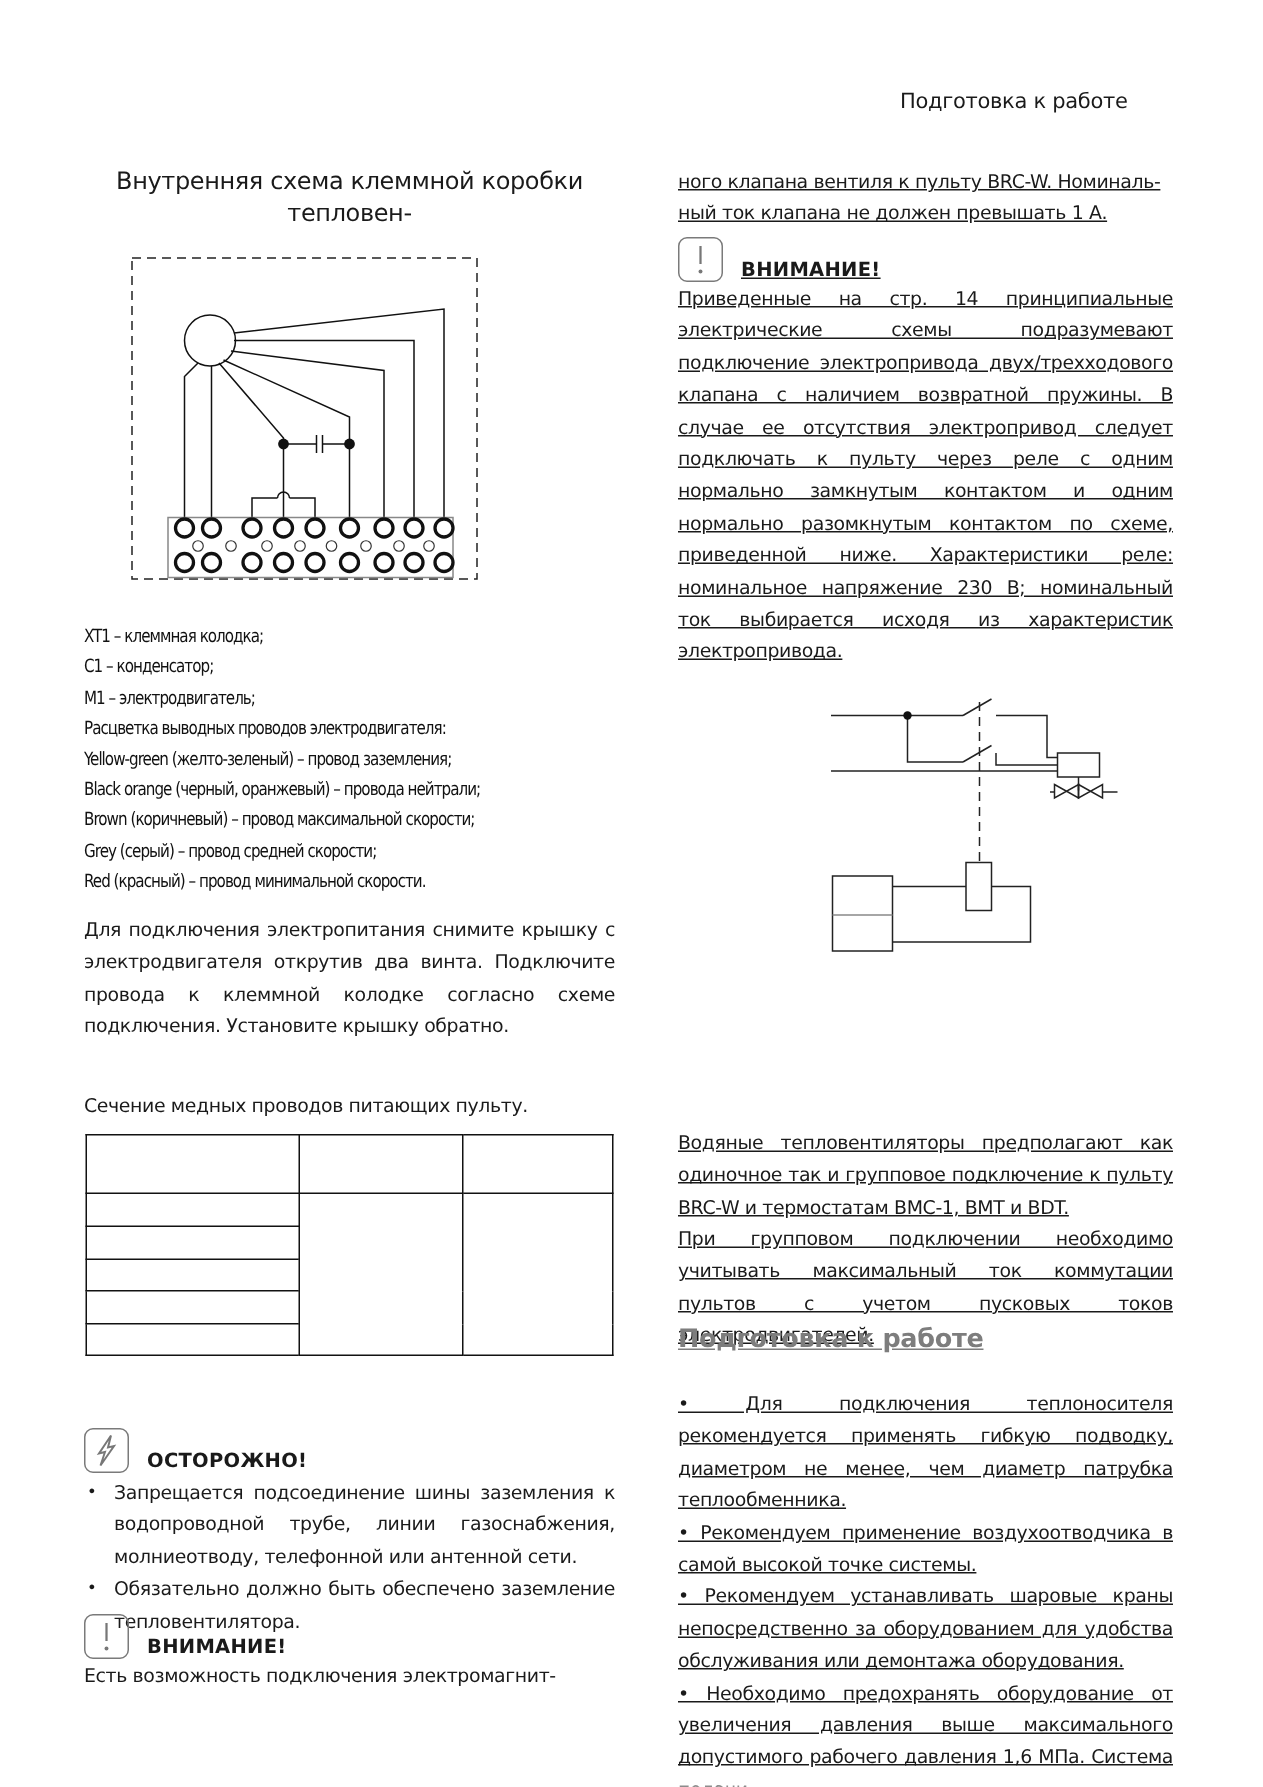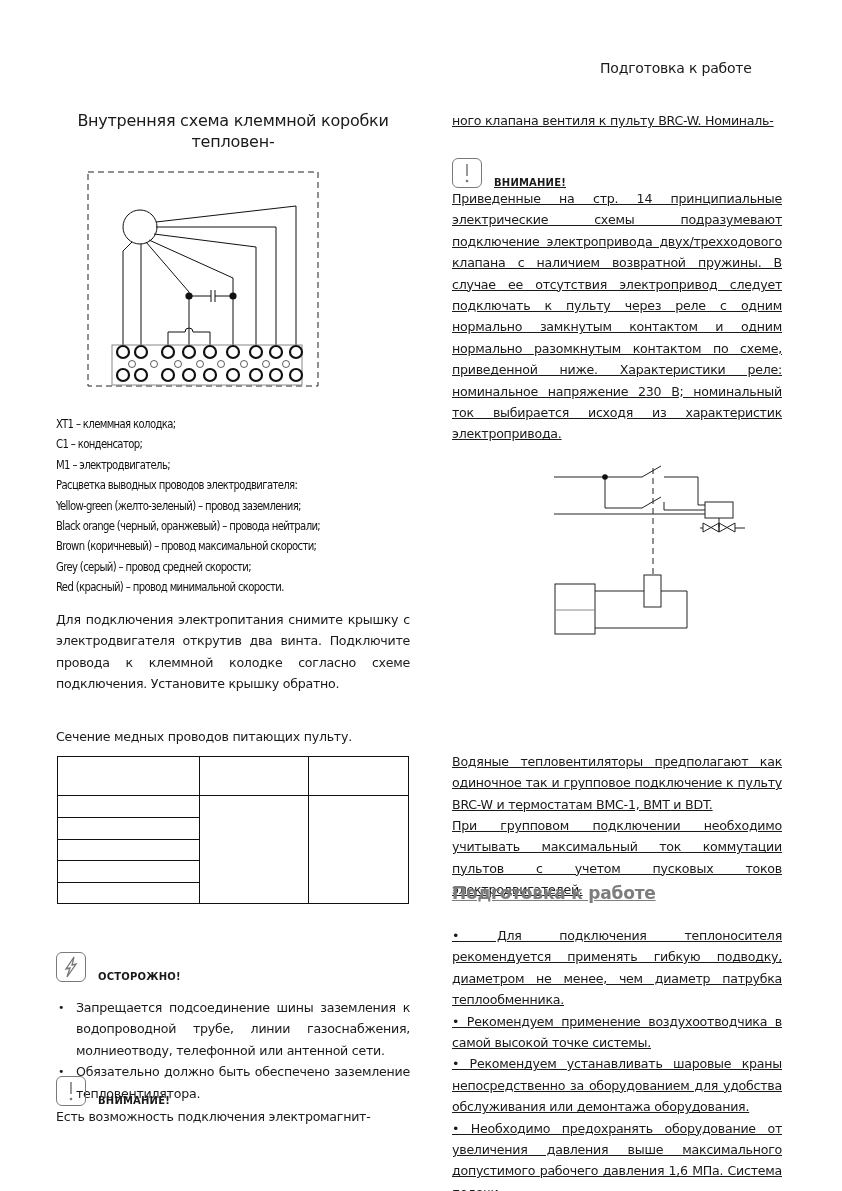--- a/index.html
+++ b/index.html
@@ -7,21 +7,21 @@
          font-family: "DejaVu Sans", "Liberation Sans", sans-serif; color: #1a1a1a; }
   .abs { position: absolute; }
   .running-header { left: 600px; top: 60px; font-size: 14px; color: #1a1a1a; letter-spacing: -0.2px; }
   .col-left { left: 56px; width: 354px; }
   .col-right { left: 452px; width: 330px; text-decoration: underline; }
   .body-text { font-size: 12.6px; line-height: 21.4px; text-align: justify; letter-spacing: -0.25px; }
   .body-text p { margin: 0; }
   .caption { font-size: 16px; line-height: 21.4px; text-align: center; letter-spacing: -0.25px; }
   .legend { font-family: "DejaVu Sans", sans-serif; font-size: 12.2px; line-height: 20.4px;
             font-stretch: condensed; letter-spacing: -0.7px; color: #111; transform: scaleX(0.92); transform-origin: left top; white-space: nowrap; }
-  .warn-title { font-weight: bold; font-size: 10px; letter-spacing: 0.2px; }
+  .warn-title { font-weight: bold; font-size: 13px; letter-spacing: 0.2px; }
   .icon-box { width: 30px; height: 30px; border: 1.6px solid #7a7a7a; border-radius: 6px;
               display: inline-flex; align-items: center; justify-content: center; box-sizing: border-box; }
   .bullets { margin: 0; padding: 0; list-style: none; }
   .bullets li { position: relative; padding-left: 20px; }
   .bullets li::before { content: "•"; position: absolute; left: 2px; top: 0; font-size: 11px; }
   .section-heading { font-size: 17px; font-weight: bold; color: #7d7d7d; letter-spacing: -0.2px; }
   table.cable { border-collapse: collapse; position: absolute; }
   table.cable td { border: 1.4px solid #111; padding: 0; }
 </style>
 </head>
@@ -140,41 +140,42 @@
 
 <div class="abs col-left" style="top:952px;">
   <div style="display:flex; align-items:flex-end; gap:12px;">
     <span class="icon-box">
       <svg width="18" height="22" viewBox="0 0 18 22">
           <path d="M12,1 L4,13 L8,12 L5,21 L14,8 L10,9 Z" fill="none" stroke="#777" stroke-width="1.3"></path>
         </svg>
     </span>
     <span class="warn-title">ОСТОРОЖНО!</span>
   </div>
-  <ul class="bullets body-text" style="margin-top:15px;">
+  <ul class="bullets body-text" style="margin-top:2px;">
     <li>Запрещается подсоединение шины заземления к водопроводной трубе, линии газоснабжения, молниеотводу, телефонной или антенной сети.</li>
     <li>Обязательно должно быть обеспечено заземление тепловентилятора.</li>
   </ul>
 </div>
 
 <div class="abs col-left" style="top:1076px;">
   <div style="display:flex; align-items:flex-end; gap:12px;">
     <span class="icon-box">
       <svg width="8" height="22" viewBox="0 0 8 22">
           <line x1="4" y1="2" x2="4" y2="14" stroke="#777" stroke-width="1.5"></line>
           <circle cx="4" cy="19" r="1.3" fill="#777"></circle>
         </svg>
     </span>
     <span class="warn-title">ВНИМАНИЕ!</span>
   </div>
   <div class="body-text">Есть возможность подключения электромагнит-</div>
 </div>
 
 <div class="abs col-right body-text" style="top:110px; text-align:left;">
   <div>ного клапана вентиля к пульту BRC-W. Номиналь-</div>
+  <div>ный ток клапана не должен превышать 1 А.</div>
 </div>
 
 <div class="abs col-right" style="top:158px;">
   <div style="display:flex; align-items:flex-end; gap:12px;">
     <span class="icon-box">
       <svg width="8" height="22" viewBox="0 0 8 22">
           <line x1="4" y1="2" x2="4" y2="14" stroke="#777" stroke-width="1.5"></line>
           <circle cx="4" cy="19" r="1.3" fill="#777"></circle>
         </svg>
     </span>

